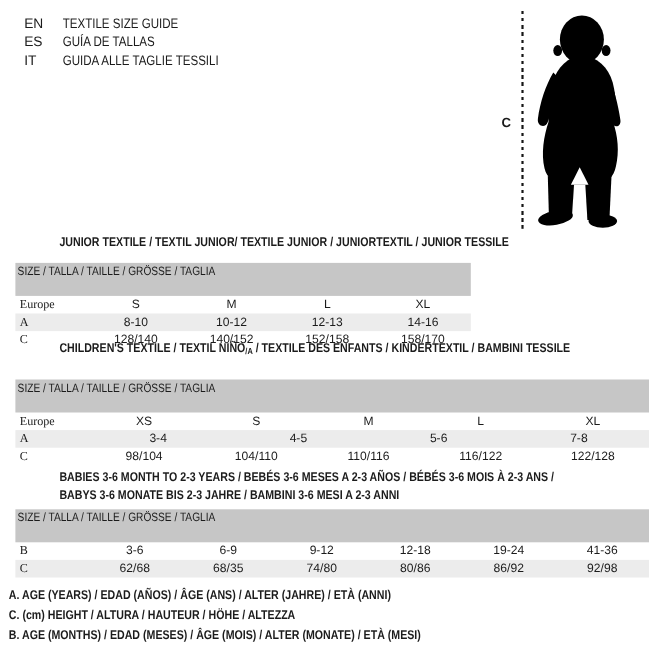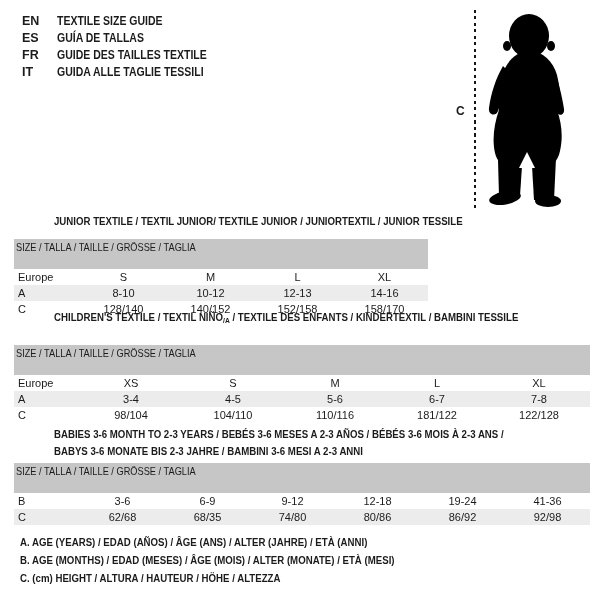--- a/index.html
+++ b/index.html
@@ -6,21 +6,21 @@
   html,body { background:#fff; }
   #page {
     position:relative; width:600px; height:600px; background:#ffffff;
     font-family:"Liberation Sans", sans-serif; color:#1b1b1b; overflow:hidden;
   }
   
   .cond  { display:inline-block; transform:scaleX(0.84); transform-origin:0 50%; white-space:nowrap; }
 
   
   .langs { position:absolute; left:22px; top:13px; }
-  .lang-row { display:flex; height:17px; line-height:17px; font-size:12.5px; font-weight:700; }
+  .lang-row { display:flex; height:17px; line-height:17px; font-size:12.5px; font-weight:400; }
   .lang-code { width:35px; }
 
   
   .dash-line {
     position:absolute; left:474px; top:10px; width:2px; height:198px;
     background:repeating-linear-gradient(to bottom, #161616 0 3px, transparent 3px 6.5px);
   }
   .marker-c { position:absolute; left:456px; top:104px; font-size:12px; font-weight:700; }
   .baby { position:absolute; left:484px; top:8px; }
 
@@ -29,44 +29,40 @@
   .sub { font-size:8px; vertical-align:-2px; }
 
   
   .table { position:absolute; left:14px; font-size:11px; }
   .thead {
     height:30px; line-height:17px; background:#c6c6c6; color:#1b1b1b;
     padding-left:2px; overflow:hidden;
   }
   .trow { display:flex; height:16px; line-height:16px; }
   .trow:nth-of-type(3) { background:#ececec; } 
-  .tlabel { width:66px; padding-left:4px; }
+  .tlabel { width:66px; padding-left:4px;font-family:Liberation Serif, serif; }
   .tcell { flex:1; text-align:center; }
 
   
-  .footnotes { position:absolute; left:20px; top:533px;text-decoration:underline; }
+  .footnotes { position:absolute; left:8px; top:533px;text-decoration:underline; }
   .footnote { height:18px; line-height:18px; font-size:11.5px; font-weight:700; white-space:nowrap; }
 </style>
 </head>
 <body>
 
 <div id="page">
 
   <div class="langs">
     <div class="lang-row">
       <span class="lang-code">EN</span>
       <span class="cond">TEXTILE SIZE GUIDE</span>
     </div>
     <div class="lang-row">
       <span class="lang-code">ES</span>
       <span class="cond">GUÍA DE TALLAS</span>
-    </div>
-    <div class="lang-row">
-      <span class="lang-code">FR</span>
-      <span class="cond">GUIDE DES TAILLES TEXTILE</span>
     </div>
     <div class="lang-row">
       <span class="lang-code">IT</span>
       <span class="cond">GUIDA ALLE TAGLIE TESSILI</span>
     </div>
   </div>
 
   <span class="marker-c">C</span>
   <div class="dash-line"></div>
   <svg class="baby" width="86" height="200" viewBox="0 0 86 200">
@@ -129,29 +125,28 @@
       <span class="tcell">S</span>
       <span class="tcell">M</span>
       <span class="tcell">L</span>
       <span class="tcell">XL</span>
     </div>
     <div class="trow">
       <span class="tlabel">A</span>
       <span class="tcell">3-4</span>
       <span class="tcell">4-5</span>
       <span class="tcell">5-6</span>
-      <span class="tcell">6-7</span>
       <span class="tcell">7-8</span>
     </div>
     <div class="trow">
       <span class="tlabel">C</span>
       <span class="tcell">98/104</span>
       <span class="tcell">104/110</span>
       <span class="tcell">110/116</span>
-      <span class="tcell">181/122</span>
+      <span class="tcell">116/122</span>
       <span class="tcell">122/128</span>
     </div>
   </div>
 
   <div class="sec-title" style="top:426px">
     <div><span class="cond">BABIES 3-6 MONTH TO 2-3 YEARS / BEBÉS 3-6 MESES A 2-3 AÑOS / BÉBÉS 3-6 MOIS À 2-3 ANS /</span></div>
     <div><span class="cond">BABYS 3-6 MONATE BIS 2-3 JAHRE / BAMBINI 3-6 MESI A 2-3 ANNI</span></div>
   </div>
   <div class="table" style="top:463px; width:576px">
     <div class="thead">
@@ -175,20 +170,20 @@
       <span class="tcell">86/92</span>
       <span class="tcell">92/98</span>
     </div>
   </div>
 
   <div class="footnotes">
     <div class="footnote">
       <span class="cond">A. AGE (YEARS) / EDAD (AÑOS) / ÂGE (ANS) / ALTER (JAHRE) / ETÀ (ANNI)</span>
     </div>
     <div class="footnote">
-      <span class="cond">B. AGE (MONTHS) / EDAD (MESES) / ÂGE (MOIS) / ALTER (MONATE) / ETÀ (MESI)</span>
+      <span class="cond">C. (cm) HEIGHT / ALTURA / HAUTEUR / HÖHE / ALTEZZA</span>
     </div>
     <div class="footnote">
-      <span class="cond">C. (cm) HEIGHT / ALTURA / HAUTEUR / HÖHE / ALTEZZA</span>
+      <span class="cond">B. AGE (MONTHS) / EDAD (MESES) / ÂGE (MOIS) / ALTER (MONATE) / ETÀ (MESI)</span>
     </div>
   </div>
 
 </div>
 
 </body></html>

